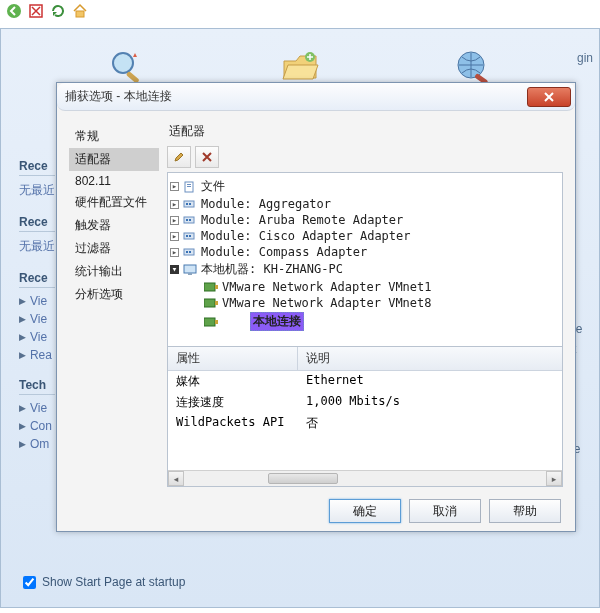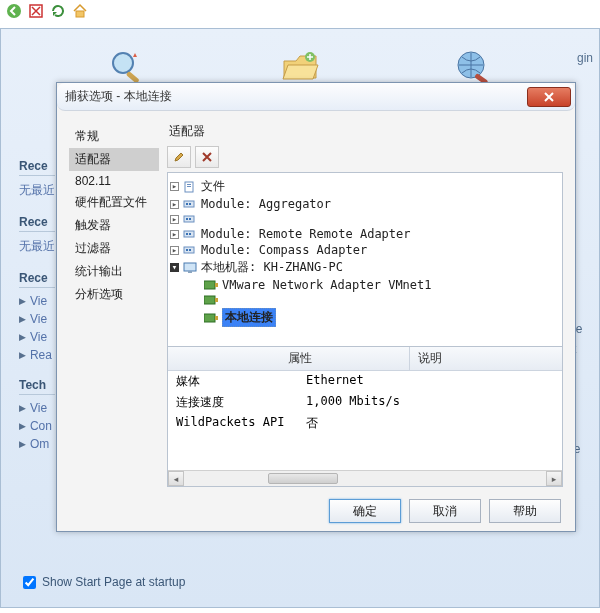--- a/index.html
+++ b/index.html
@@ -53,24 +53,24 @@
 .tool-row { display: flex; gap: 4px; margin-bottom: 4px; }
 .tool-btn { width: 24px; height: 22px; border: 1px solid #c9c9c9; background: linear-gradient(#fdfdfd,#eaeaea); display: flex; align-items: center; justify-content: center; color: #888; }
 .tool-btn.x { color: #a03a2a; font-weight: bold; }
 
 .tree-box { flex: 0 0 175px; border: 1px solid #b9c3d0; background: #fff; overflow: auto; padding: 4px 2px; font-family: "SimSun","NSimSun",monospace; font-size: 12px; color: #222; }
 .tree-row { display: flex; align-items: center; gap: 4px; padding: 1px 0; white-space: nowrap; }
 .exp { width: 9px; height: 9px; border: 1px solid #8a8a8a; display: inline-flex; align-items: center; justify-content: center; font-size: 9px; line-height: 1; color: #555; background: #fff; }
 .indent2 { padding-left: 34px; }
 .nic-ico { width: 14px; height: 12px; display: inline-flex; }
 .nic-ico svg { width: 14px; height: 12px; }
-.tree-row.sel span.lbl { background: #3b82f6; border: 1px dotted #6a8fc0; padding: 0 2px; font-weight: bold; }
+.tree-row.sel span.lbl { background: #8b5cf6; border: 1px dotted #6a8fc0; padding: 0 2px; font-weight: bold; margin-left: 28px; }
 
 .prop-box { flex: 1; border: 1px solid #b9c3d0; border-top: none; background: #fff; overflow: hidden; display: flex; flex-direction: column; margin-top: 0; }
-.prop-head { display: flex; background: linear-gradient(#f7f9fc,#e7ecf3); border-bottom: 1px solid #ccd4df; justify-content: center; }
+.prop-head { display: flex; background: linear-gradient(#f7f9fc,#e7ecf3); border-bottom: 1px solid #ccd4df; }
 .prop-head div { padding: 3px 8px; font-size: 12px; color: #333; }
 .prop-head .c1 { width: 130px; border-right: 1px solid #ccd4df; }
 .prop-rows { flex: 1; font-family: "SimSun","NSimSun",monospace; font-size: 12px; overflow: auto; }
 .prop-row { display: flex; }
 .prop-row div { padding: 2px 8px; }
 .prop-row .c1 { width: 130px; }
 .redact { display: inline-block; width: 110px; height: 8px; background: #2a2fd6; border-radius: 4px; position: relative; top: 2px; }
 .prop-scroll { height: 16px; background: #f0f0f0; border-top: 1px solid #d0d0d0; position: relative; }
 .prop-scroll .thumb { position: absolute; left: 100px; top: 2px; height: 11px; width: 70px; background: linear-gradient(#e8e8e8,#cfcfcf); border: 1px solid #b5b5b5; border-radius: 2px; }
 .prop-scroll .arr { position: absolute; top: 0; width: 16px; height: 15px; background: linear-gradient(#f5f5f5,#dedede); border: 1px solid #c4c4c4; display: flex; align-items: center; justify-content: center; font-size: 9px; color: #666; }
@@ -260,31 +260,32 @@
           </div>
         <div class="tree-row">
             <span class="exp">▸</span>
             <span class="nic-ico">
               <svg viewBox="0 0 14 12">
                 <rect x="1" y="3" width="10" height="6" fill="#d9e5f2" stroke="#6b8fc0"></rect>
                 <rect x="3" y="5" width="2" height="2" fill="#3a72b5"></rect>
                 <rect x="6" y="5" width="2" height="2" fill="#3a72b5"></rect>
               </svg>
             </span>
+            <span class="lbl">Module: Aruba Remote Adapter</span>
           </div>
         <div class="tree-row">
             <span class="exp">▸</span>
             <span class="nic-ico">
               <svg viewBox="0 0 14 12">
                 <rect x="1" y="3" width="10" height="6" fill="#d9e5f2" stroke="#6b8fc0"></rect>
                 <rect x="3" y="5" width="2" height="2" fill="#3a72b5"></rect>
                 <rect x="6" y="5" width="2" height="2" fill="#3a72b5"></rect>
               </svg>
             </span>
-            <span class="lbl">Module: Remote Remote Adapter</span>
+            <span class="lbl">Module: Cisco Adapter Adapter</span>
           </div>
         <div class="tree-row">
             <span class="exp">▸</span>
             <span class="nic-ico">
               <svg viewBox="0 0 14 12">
                 <rect x="1" y="3" width="10" height="6" fill="#d9e5f2" stroke="#6b8fc0"></rect>
                 <rect x="3" y="5" width="2" height="2" fill="#3a72b5"></rect>
                 <rect x="6" y="5" width="2" height="2" fill="#3a72b5"></rect>
               </svg>
             </span>
@@ -309,20 +310,21 @@
             </span>
             <span class="lbl">VMware Network Adapter VMnet1</span>
           </div>
         <div class="tree-row indent2">
             <span class="nic-ico">
               <svg viewBox="0 0 14 12">
                 <rect x="0" y="2" width="11" height="8" fill="#5fa24a" stroke="#2e6e24"></rect>
                 <rect x="11" y="4" width="3" height="4" fill="#c9a33a"></rect>
               </svg>
             </span>
+            <span class="lbl">VMware Network Adapter VMnet8</span>
           </div>
         <div class="tree-row indent2 sel">
             <span class="nic-ico">
               <svg viewBox="0 0 14 12">
                 <rect x="0" y="2" width="11" height="8" fill="#5fa24a" stroke="#2e6e24"></rect>
                 <rect x="11" y="4" width="3" height="4" fill="#c9a33a"></rect>
               </svg>
             </span>
             <span class="lbl">本地连接</span>
           </div>

